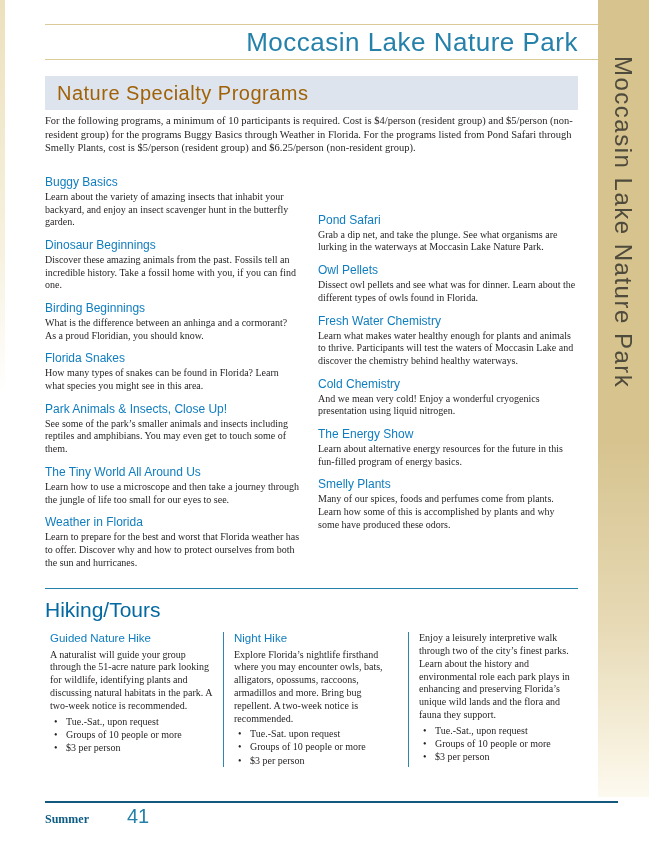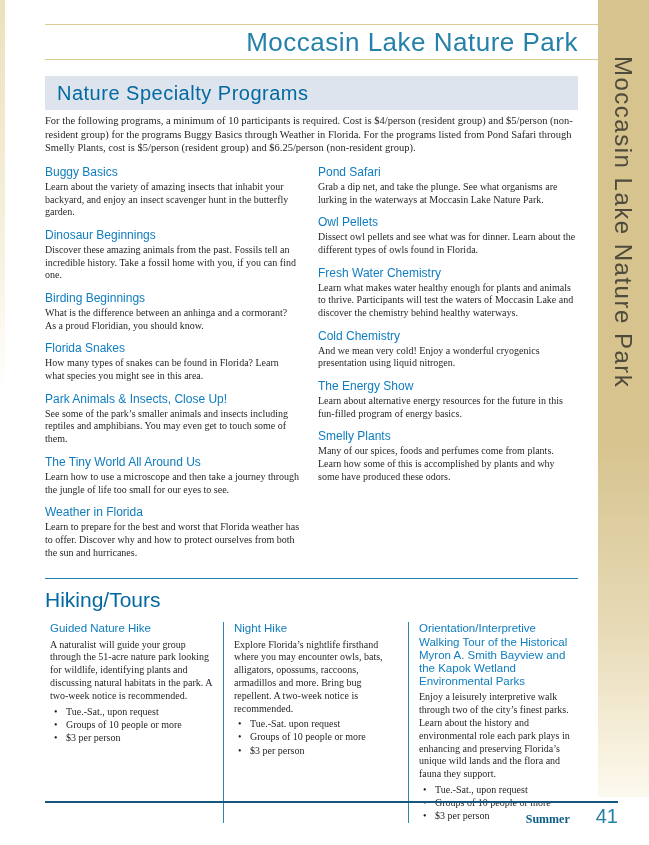--- a/index.html
+++ b/index.html
@@ -16,24 +16,24 @@
     letter-spacing:1.5px;color:#4e4a3c}
 
   .rule-tan{position:absolute;left:45px;right:51px;height:1px;background:#dcca96}
   .rule-top{top:24px}
   .rule-bottom{top:59px}
   .page-title{position:absolute;top:27px;right:71px;font-family:"Liberation Sans",sans-serif;
     font-weight:300;font-size:26px;color:#2581aa;letter-spacing:.5px}
 
   .content{position:absolute;left:45px;top:76px;width:533px}
   .banner{background:#dde4ee;height:34px;display:flex;align-items:center;padding-left:12px;
-    font-family:"Liberation Sans",sans-serif;font-weight:300;font-size:20px;color:#0369a1;letter-spacing:.5px}
+    font-family:"Liberation Sans",sans-serif;font-weight:300;font-size:20px;color:#a16207;letter-spacing:.5px}
   .intro{margin-top:4px;font-size:10.5px;line-height:1.3}
 
-  .columns{display:flex;margin-top:10px;align-items:flex-start}
+  .columns{display:flex;margin-top:20px;align-items:center}
   .col-left{width:261px;padding-right:6px}
   .vdiv{width:1px;background:#2e86ab}
   .col-right{flex:1;padding-left:11px}
   .program{margin-bottom:9px}
   .p-title{font-family:"Liberation Sans",sans-serif;font-size:12px;color:#0f7dbf;margin-bottom:2px}
   .p-body{font-size:10px;line-height:1.27}
 
   .hiking-rule{margin-top:10px;border-top:1px solid #2581aa}
   .hiking-head{margin:9px 0 10px 0;font-family:"Liberation Sans",sans-serif;font-weight:300;
     font-size:21px;color:#0369a1}
@@ -42,22 +42,22 @@
   .hcol-0{width:178px;padding-left:5px}
   .hcol-1{width:184px}
   .hcol-2{width:168px;padding-right:0}
   .h-title{font-family:"Liberation Sans",sans-serif;font-size:11.5px;line-height:1.15;color:#0f7dbf;margin-bottom:3px}
   .h-body{font-size:10px;line-height:1.28}
   .h-bullets{list-style:none;margin-top:2px}
   .h-bullets li{font-size:10px;line-height:1.32;padding-left:16px;position:relative}
   .h-bullets li::before{content:"\2022";position:absolute;left:4px}
 
   .footer-rule{position:absolute;left:45px;top:801px;width:573px;height:2px;background:#14587e}
-  .footer{position:absolute;top:805px;left:45px;width:573px;display:flex;justify-content:flex-end;
-    align-items:baseline;gap:26px}
+  .footer{position:absolute;top:805px;left:45px;width:573px;display:flex;justify-content:flex-start;
+    align-items:baseline;gap:38px}
   .f-season{font-weight:bold;font-size:12px;color:#0d5c84}
   .f-page{font-family:"Liberation Sans",sans-serif;font-weight:300;font-size:20px;color:#2580a8}
 </style>
 </head>
 <body>
 
 <div class="left-stripe"></div>
 
 <div class="sidebar">
   <div class="sidebar-text">Moccasin Lake Nature Park</div>
@@ -152,21 +152,20 @@
         <div class="h-title">Night Hike</div>
         <div class="h-body">Explore Florida’s nightlife firsthand where you may encounter owls, bats, alligators, opossums, raccoons, armadillos and more. Bring bug repellent. A two-week notice is recommended.</div>
         <ul class="h-bullets">
           <li>Tue.-Sat. upon request</li>
           <li>Groups of 10 people or more</li>
           <li>$3 per person</li>
         </ul>
       </div>
       <div class="vdiv"></div>
       <div class="hcol hcol-2">
-        <div class="h-title">Orientation/Interpretive Walking Tour of the Historical Myron A. Smith Bayview and the Kapok Wetland Environmental Parks</div>
         <div class="h-body">Enjoy a leisurely interpretive walk through two of the city’s finest parks. Learn about the history and environmental role each park plays in enhancing and preserving Florida’s unique wild lands and the flora and fauna they support.</div>
         <ul class="h-bullets">
           <li>Tue.-Sat., upon request</li>
           <li>Groups of 10 people or more</li>
           <li>$3 per person</li>
         </ul>
       </div>
     </div>
 </div>
 

